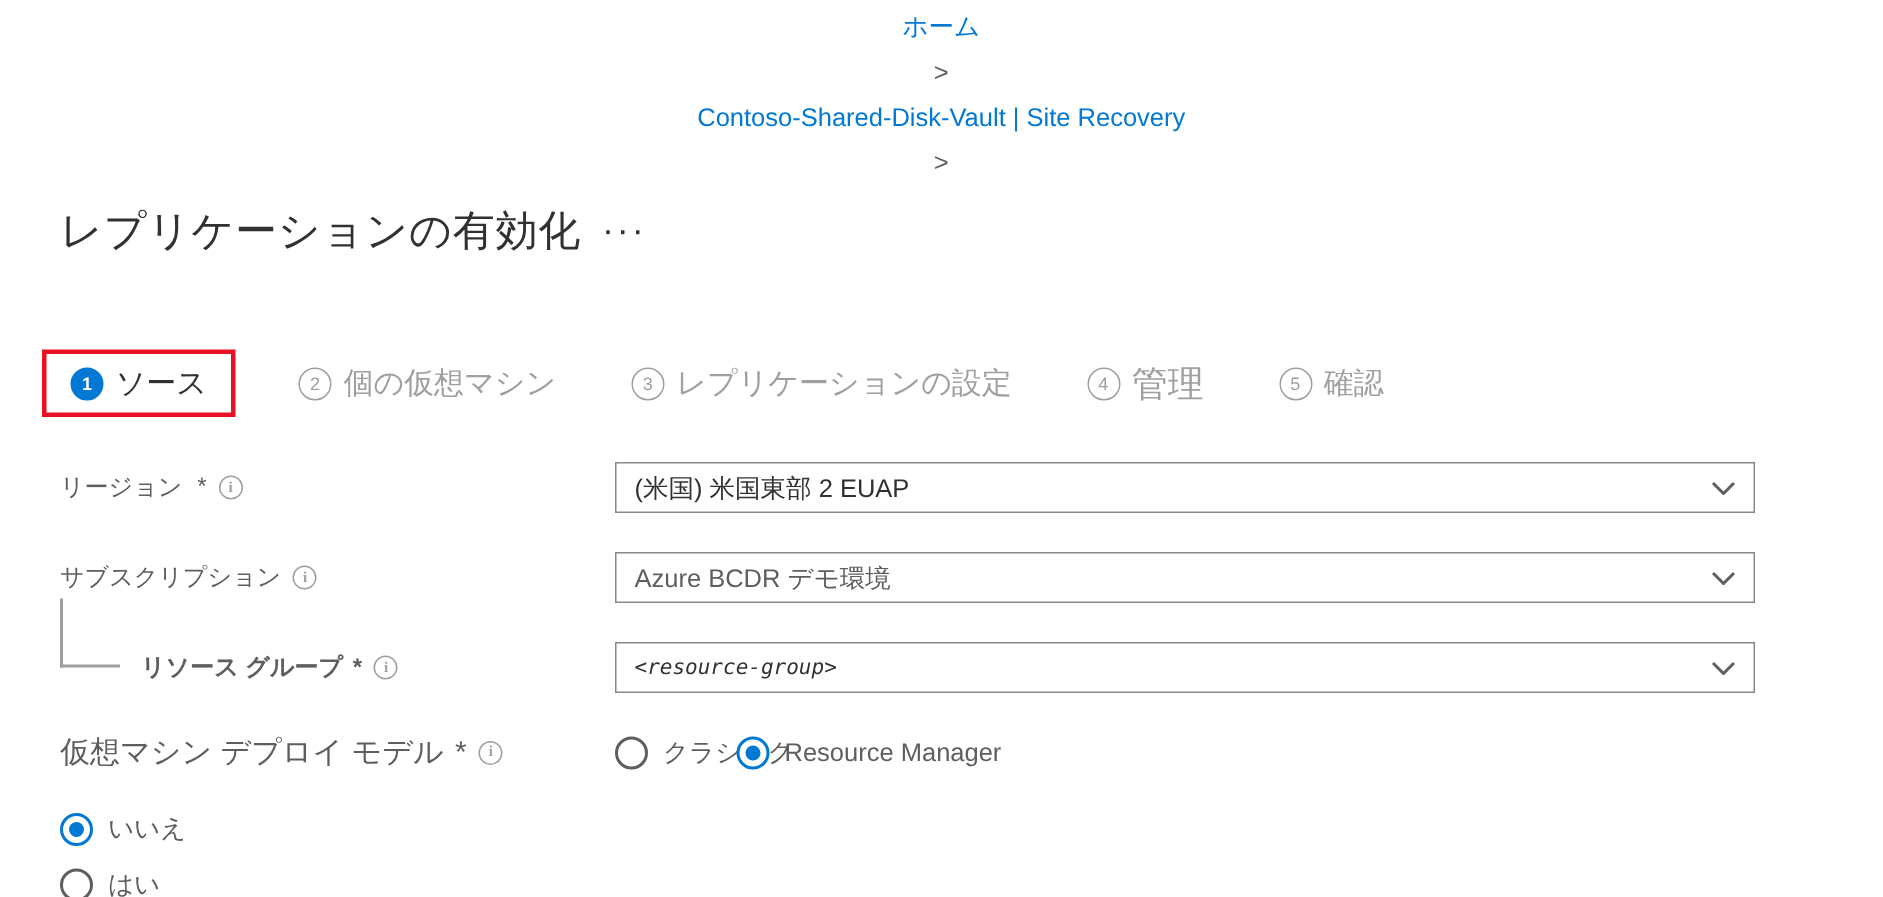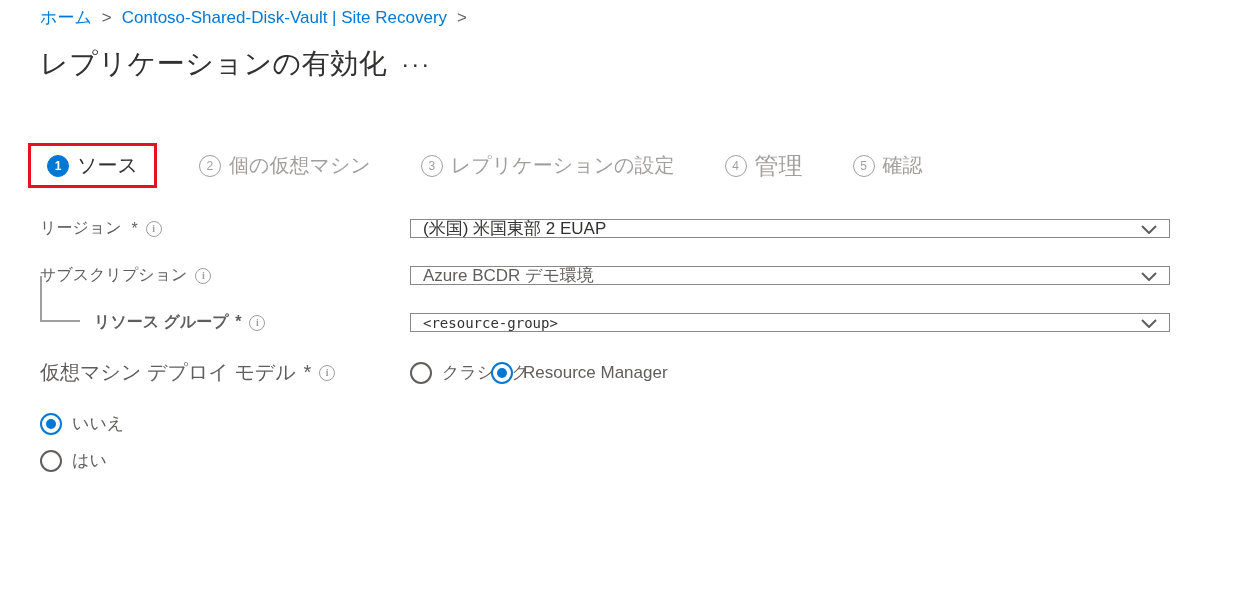--- a/index.html
+++ b/index.html
@@ -15,20 +15,21 @@
   .page {
     padding: 0 40px 40px 40px;
   }
   
   .breadcrumb {
     display: flex;
     align-items: center;
     gap: 10px;
     padding-top: 6px;
     font-size: 17px;
+    flex-direction: column;
   }
   .breadcrumb a {
     color: #0078d4;
     text-decoration: none;
     cursor: pointer;
   }
   .breadcrumb .sep {
     color: #605e5c;
   }
   
@@ -145,32 +146,32 @@
     font-family: "Segoe UI";
     font-weight: 600;
     cursor: pointer;
   }
   .control-col {
     flex: 1;
     max-width: 760px;
   }
   .select {
     border: 1px solid #8a8886;
-    height: 19px;
+    height: 34px;
     display: flex;
     align-items: center;
     justify-content: space-between;
     padding: 0 12px;
     font-size: 17px;
     color: #323130;
     cursor: pointer;
     background: #fff;
   }
   .select.light { color: #605e5c; }
-  .select.code { font-family: Consolas, monospace; font-size: 14px; color:#323130;}
+  .select.code { font-family: Consolas, monospace; font-size: 14px; color:#323130;font-style:italic;}
   
   .radio-row {
     display: flex;
     align-items: center;
     gap: 10px;
     font-size: 17px;
     color: #605e5c;
     margin-bottom: 14px;
   }
   .radio {

